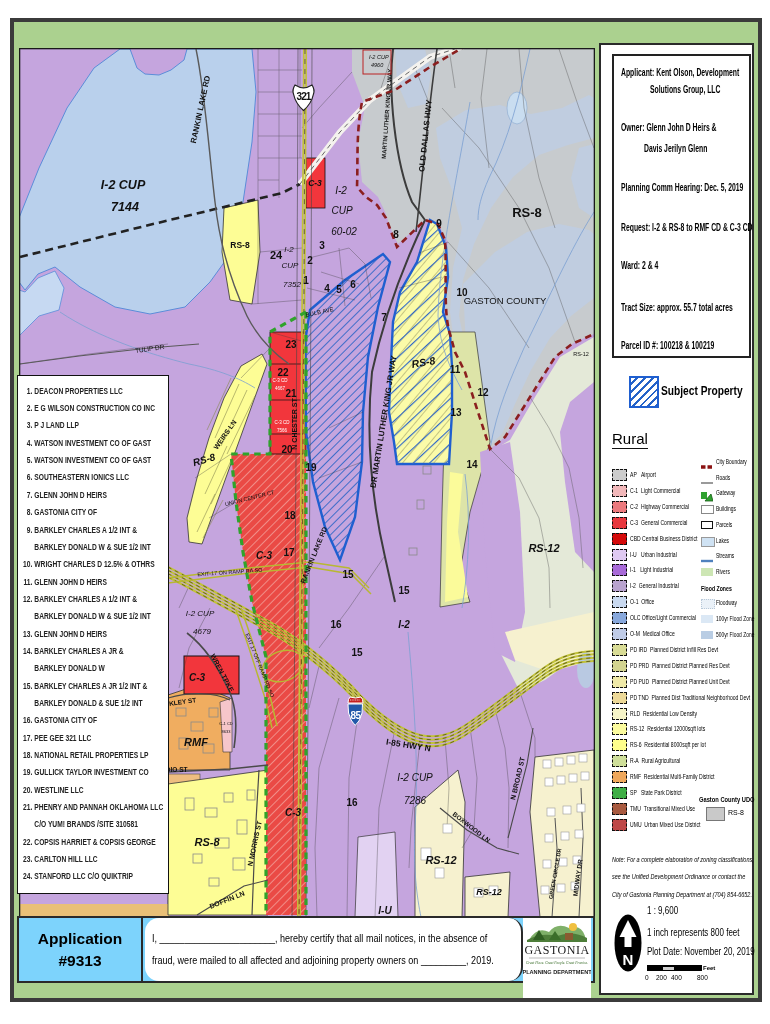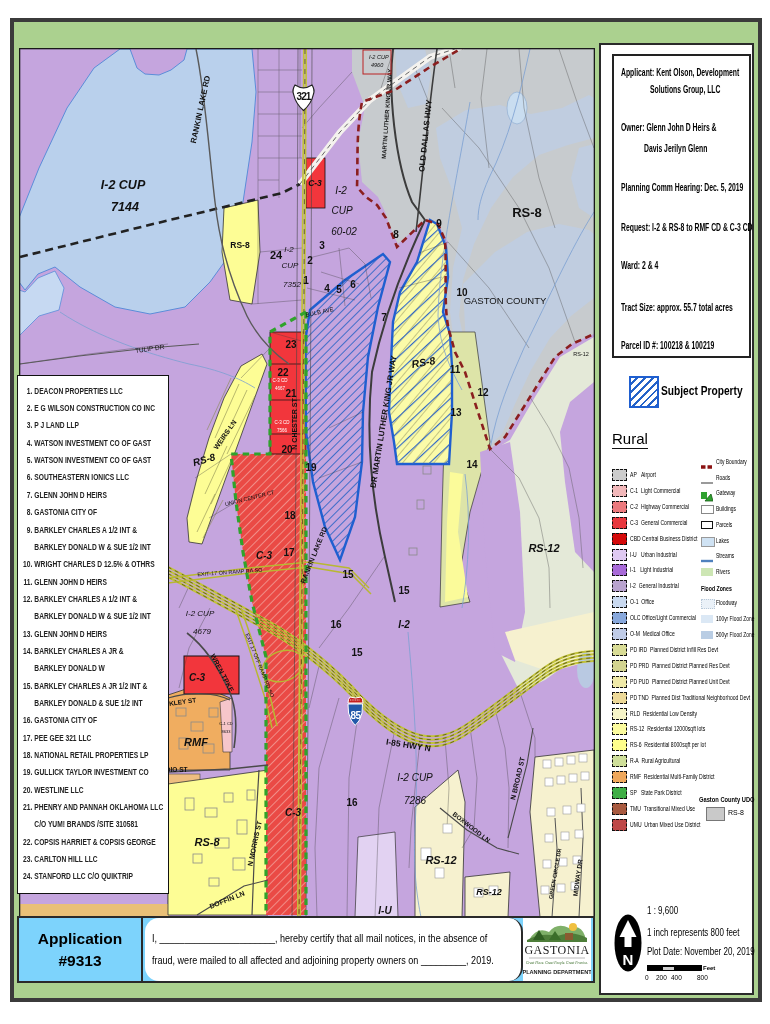--- a/index.html
+++ b/index.html
@@ -5,21 +5,21 @@
 html,body{margin:0;padding:0;background:#fff;}
 body{width:770px;height:1024px;position:relative;font-family:"Liberation Sans",sans-serif;overflow:hidden;}
 .abs{position:absolute;}
 #frame{left:10px;top:18px;width:744px;height:976px;border:4px solid #3b3b3b;background:#abd18f;}
 #mapbox{left:19px;top:36px;width:576px;height:883px;margin-top:12px;}
 #sidebar{left:599px;top:43px;width:151px;height:948px;background:#fff;border:2px solid #2a2a2a;}
 #botbar{left:17px;top:916px;width:574px;height:63px;border:2px solid #2a2a2a;background:#7dd3fc;}
 #appcell{left:0;top:0;width:124px;height:63px;border-right:2px solid #2a2a2a;text-align:center;font-weight:bold;font-size:15.5px;line-height:1.45;padding-top:10px;box-sizing:border-box;}
 #certcell{left:126px;top:0;width:378px;height:63px;background:#fff;border-right:2px solid #2a2a2a;box-sizing:border-box;border-radius:14px;}
 .cline{position:absolute;left:7px;font-size:10.5px;white-space:nowrap;transform:scaleX(0.86);transform-origin:left;}
-#logocell{left:504px;top:0;width:68px;height:63px;background:#fff;text-align:center;}
+#logocell{left:504px;top:0;width:68px;height:80px;background:#fff;text-align:center;}
 #ownerbox{left:17px;top:375px;width:152px;height:519px;background:#fff;border:1.4px solid #111;box-sizing:border-box;overflow:hidden;}
 #ownertab{border-collapse:collapse;margin-top:6px;transform:scaleX(0.68);transform-origin:left;}
 #ownertab td{font-size:9.8px;font-weight:bold;color:#222;padding:0;height:17.35px;vertical-align:middle;white-space:nowrap;line-height:1;}
 #ownertab td:first-child{min-width:15px;text-align:right;padding-right:3px;padding-left:6px;}
 #infobox{left:11px;top:9px;width:135px;height:300px;border:2px solid #222;}
 .il{position:absolute;left:7px;font-weight:bold;font-size:11px;white-space:nowrap;transform:scaleX(0.62);transform-origin:left;}
 .lrow{position:absolute;height:12px;white-space:nowrap;}
 .lsw{position:absolute;left:0;top:0;width:13px;height:10px;border:1.6px dashed #111;}
 .ltx{position:absolute;left:18px;top:2px;font-size:6.5px;transform:scaleX(0.78);transform-origin:left;white-space:nowrap;}
 .rsw{position:absolute;left:0;top:1px;width:12px;height:8px;}
@@ -781,20 +781,25 @@
 <div class="lrow" style="top:172.7px;">
         <span class="rsw" style="background:#b9cde4;"></span>
         <span class="rtx">500yr Flood Zone</span>
       </div>
 </div>
 
 <div class="abs" style="left:98px;top:750px;font-size:7.2px;font-weight:bold;transform:scaleX(0.8);transform-origin:left;white-space:nowrap;">Gaston County UDO</div>
 <div class="abs" style="left:105px;top:762px;width:17px;height:12px;background:#c9c9c9;border:1px solid #777;"></div>
 <div class="abs" style="left:127px;top:764px;font-size:7px;">RS-8</div>
 
+<div class="abs" style="left:11px;top:806px;width:140px;font-size:7.2px;font-style:italic;line-height:2.4;white-space:nowrap;">
+<div class="nline">Note: For a complete elaboration of zoning classifications,</div>
+<div class="nline">see the Unified Development Ordinance or contact the</div>
+<div class="nline">City of Gastonia Planning Department at (704) 854-6652.</div>
+</div>
 
 <div class="abs" style="left:13px;top:869px;width:28px;height:58px;">
 <svg width="28" height="58" viewBox="0 0 28 58">
 <ellipse cx="14" cy="29" rx="13.5" ry="28.5" fill="#000"></ellipse>
 <path d="M14,6 L22.5,23 L17.5,23 L17.5,33 L10.5,33 L10.5,23 L5.5,23 Z" fill="#fff"></path>
 <text x="14" y="51" font-size="15" font-weight="bold" fill="#fff" text-anchor="middle" font-family="Liberation Sans, sans-serif">N</text>
 </svg>
 </div>
 
 <div class="abs sline" style="left:46px;top:860px;">1 : 9,600</div>

